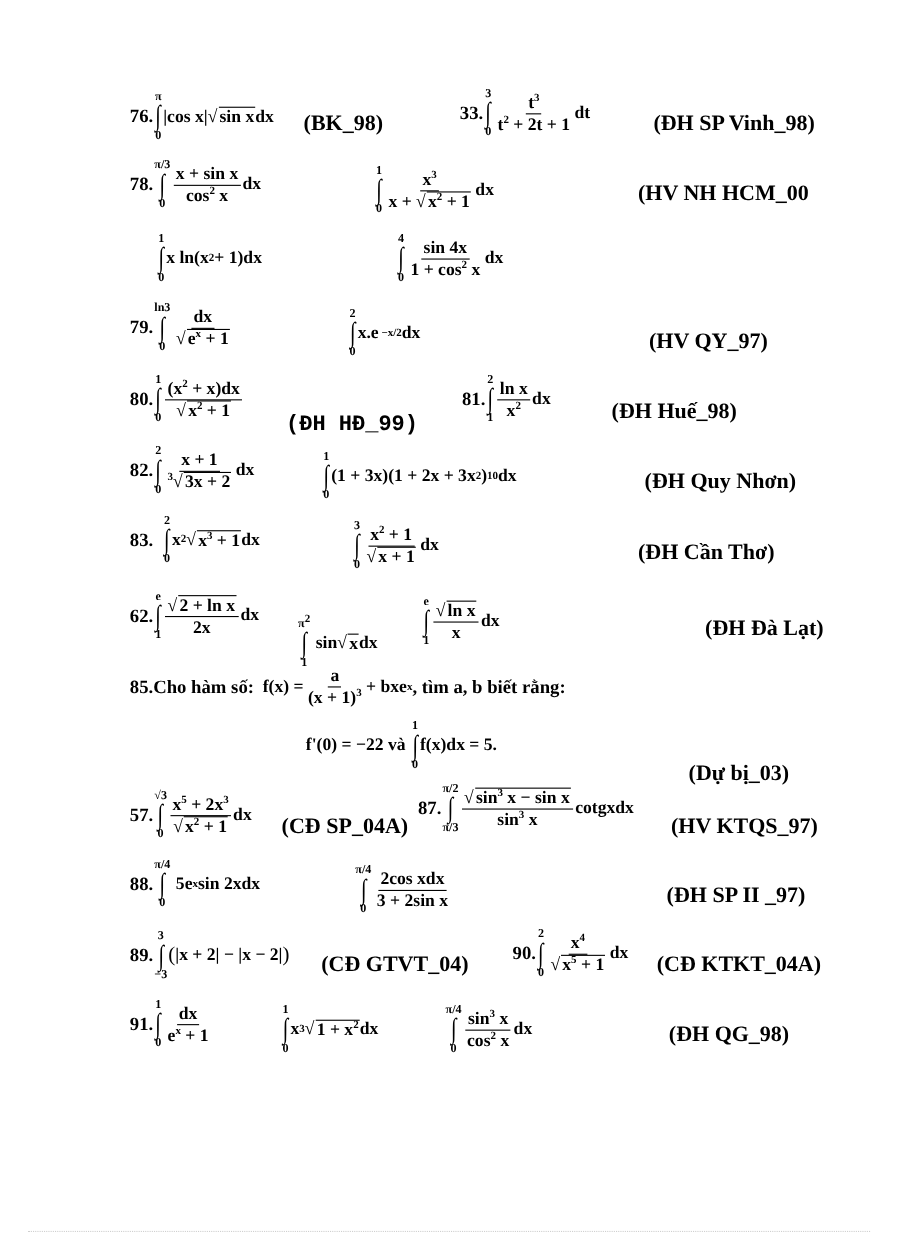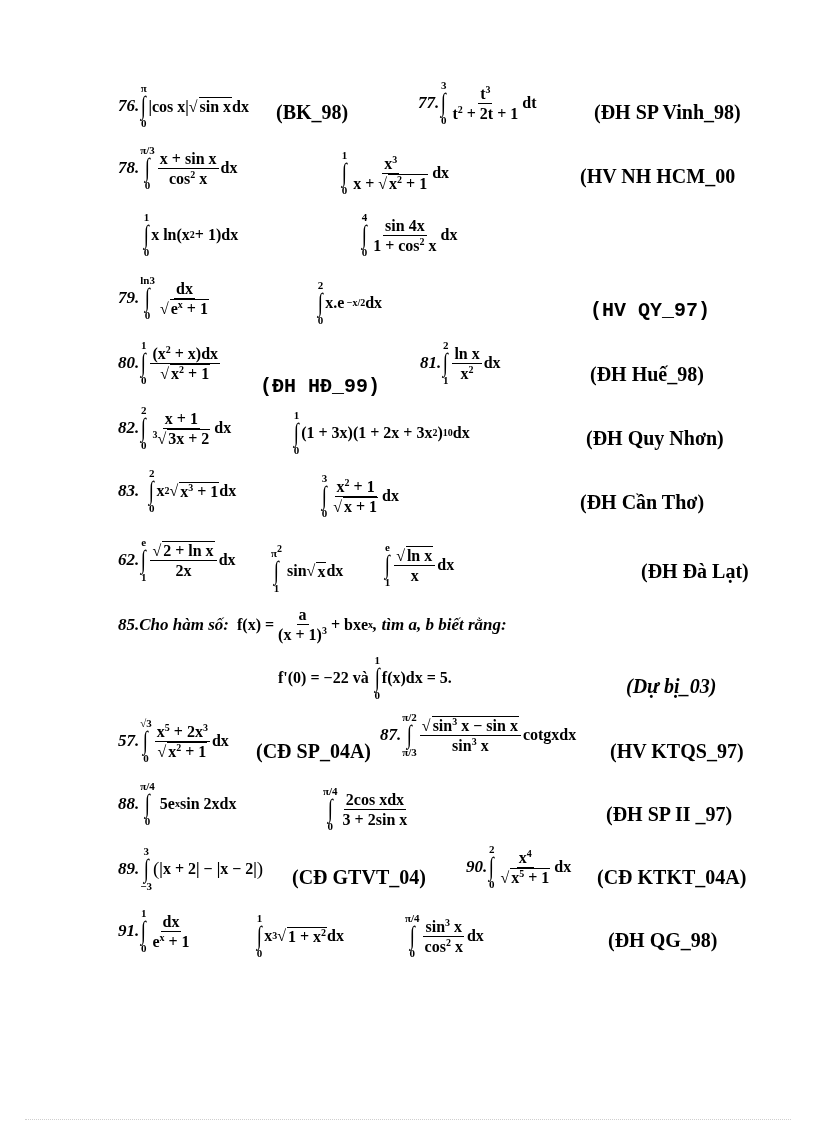--- a/index.html
+++ b/index.html
@@ -1,19 +1,19 @@
 <!DOCTYPE html>
 <html><head>
 <meta charset="utf-8">
 <style>
   html, body { margin:0; padding:0; background:#ffffff; }
   body { width:816px; height:1123px; position:relative; overflow:hidden;
          font-family:"Liberation Serif", serif; font-weight:bold; color:#000; }
   .abs { position:absolute; white-space:nowrap; }
-  .num { font-size:17px;font-style:italic; }
+  .num { font-size:17px; }
   .src { font-size:20px; }
   .m { display:inline-flex; align-items:center; font-size:16px; }
   .int { display:inline-flex; flex-direction:column; align-items:center; justify-content:center; margin:0 1px; }
   .int .up, .int .lo { font-size:11px; line-height:11px; }
   .int .sym { font-size:26px; line-height:24px; font-weight:normal; transform:scaleX(0.7); }
   .frac { display:inline-flex; flex-direction:column; align-items:center; margin:0 2px; vertical-align:middle; }
   .frac .n { padding:0 2px; border-bottom:1.3px solid #000; line-height:19px; }
   .frac .d { padding:0 2px; line-height:19px; }
   .sqrt { display:inline-block; border-top:1.3px solid #000; padding:0 1px; margin-left:1px; line-height:18px; }
   .rad { font-weight:normal; font-size:16px; }
@@ -31,21 +31,21 @@
         <span class="sym">∫</span>
         <span class="lo">0</span>
       </span>
     <span>|cos x|<span class="rad">√</span><span class="sqrt">sin x</span>dx</span>
   </span>
 </div>
 <div class="abs src" style="left:276px;top:101px;">(BK_98)</div>
 
 <div class="abs" style="left:418px;top:80px;">
   <span class="m">
-    <span class="num">77.</span>
+    <span class="num">33.</span>
     <span class="int">
         <span class="up">3</span>
         <span class="sym">∫</span>
         <span class="lo">0</span>
       </span>
     <span class="frac">
         <span class="n">t<sup>3</sup></span>
         <span class="d">t<sup>2</sup> + 2t + 1</span>
       </span>dt
   </span>
@@ -121,21 +121,21 @@
 <div class="abs" style="left:316px;top:275px;">
   <span class="m">
     <span class="int">
         <span class="up">2</span>
         <span class="sym">∫</span>
         <span class="lo">0</span>
       </span>
     x.e<sup>&nbsp;−x/2</sup>dx
   </span>
 </div>
-<div class="abs src" style="left:590px;top:299px;font-family:Liberation Mono, monospace;">(HV QY_97)</div>
+<div class="abs src" style="left:590px;top:299px;">(HV QY_97)</div>
 
 <div class="abs" style="left:118px;top:340px;">
   <span class="m">
     <span class="num">80.</span>
     <span class="int">
         <span class="up">1</span>
         <span class="sym">∫</span>
         <span class="lo">0</span>
       </span>
     <span class="frac">
@@ -153,21 +153,21 @@
         <span class="up">2</span>
         <span class="sym">∫</span>
         <span class="lo">1</span>
       </span>
     <span class="frac">
         <span class="n">ln x</span>
         <span class="d">x<sup>2</sup></span>
       </span>dx
   </span>
 </div>
-<div class="abs src" style="left:590px;top:363px;">(ĐH Huế_98)</div>
+<div class="abs src" style="left:556px;top:363px;">(ĐH Huế_98)</div>
 
 <div class="abs" style="left:118px;top:405px;">
   <span class="m">
     <span class="num">82.</span>
     <span class="int">
         <span class="up">2</span>
         <span class="sym">∫</span>
         <span class="lo">0</span>
       </span>
     <span class="frac">
@@ -221,21 +221,21 @@
         <span class="up">e</span>
         <span class="sym">∫</span>
         <span class="lo">1</span>
       </span>
     <span class="frac">
         <span class="n"><span class="rad">√</span><span class="sqrt">2 + ln x</span></span>
         <span class="d">2x</span>
       </span>dx
   </span>
 </div>
-<div class="abs" style="left:270px;top:543px;">
+<div class="abs" style="left:270px;top:557px;">
   <span class="m">
     <span class="int">
         <span class="up">π<sup>2</sup></span>
         <span class="sym">∫</span>
         <span class="lo">1</span>
       </span>
     &nbsp;sin<span class="rad">√</span><span class="sqrt">x</span>dx
   </span>
 </div>
 <div class="abs" style="left:383px;top:537px;">
@@ -268,21 +268,21 @@
   <span class="m">
     f'(0) = −22&nbsp;<span>và</span>&nbsp;
     <span class="int">
         <span class="up">1</span>
         <span class="sym">∫</span>
         <span class="lo">0</span>
       </span>
     f(x)dx = 5.
   </span>
 </div>
-<div class="abs src" style="left:626px;top:675px;font-style:italic;">(Dự bị_03)</div>
+<div class="abs src" style="left:626px;top:692px;">(Dự bị_03)</div>
 
 <div class="abs" style="left:118px;top:718px;">
   <span class="m">
     <span class="num">57.</span>
     <span class="int">
         <span class="up">√3</span>
         <span class="sym">∫</span>
         <span class="lo">0</span>
       </span>
     <span class="frac">

